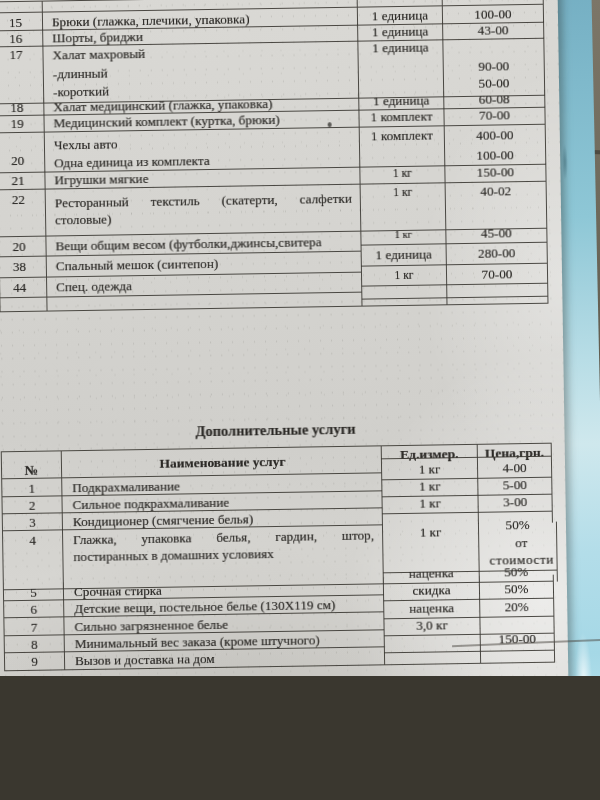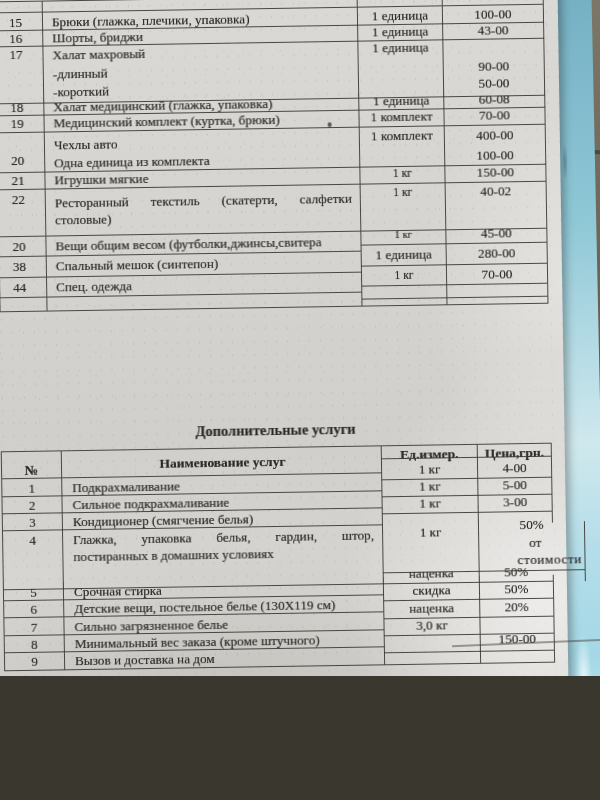--- a/index.html
+++ b/index.html
@@ -74,21 +74,21 @@
   .t2 .hd .td{font-weight:bold;font-size:13.5px;}
   .t2 .hd .no{padding-top:11px;}
   .t2 .hd .nm{text-align:center;padding-top:6px;}
   .t2 .nm{padding-left:10px;}
   .t2 .r4 .no{padding-top:3px;}
   .t2 .r4 .pr span{line-height:17.5px;}
   .t2 .r4 .pr span:first-child{margin-top:5px;}
   .t2 .r4 .un>span{transform:translateY(-1px);}
   .t2 .r9 .pr>span{transform:translateY(-15px);}
   .lft{text-align:center;padding-left:7px;}
-  .sp{letter-spacing:0.6px;margin-left:28px;}
+  .sp{letter-spacing:0.6px;}
   .t2-title{
     position:absolute;left:14px;top:438px;width:550px;text-align:center;
     font-weight:bold;font-size:14.5px;text-shadow:0 0 0.5px rgba(43,41,38,0.5);
   }
   .fleck{position:absolute;left:346px;top:139px;width:4px;height:5px;border-radius:50%;background:rgba(40,38,34,0.7);}
   .scratch{position:absolute;left:452px;top:642px;width:150px;height:1.5px;background:rgba(75,72,66,0.5);transform:rotate(-2.4deg);z-index:4;}
 </style>
 </head>
 <body>
 

